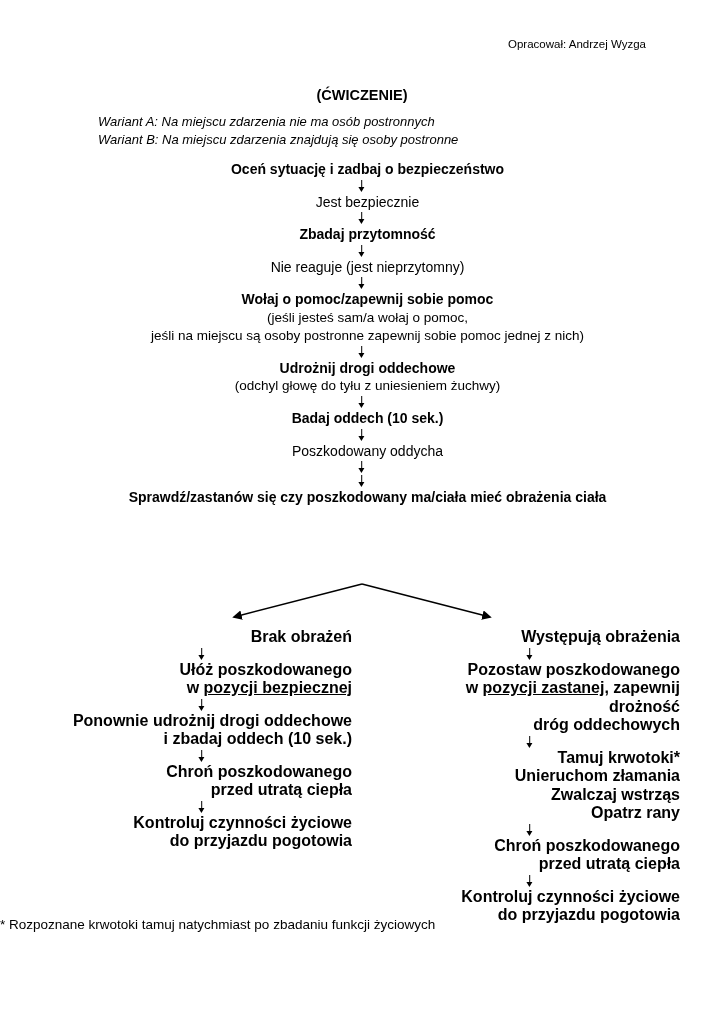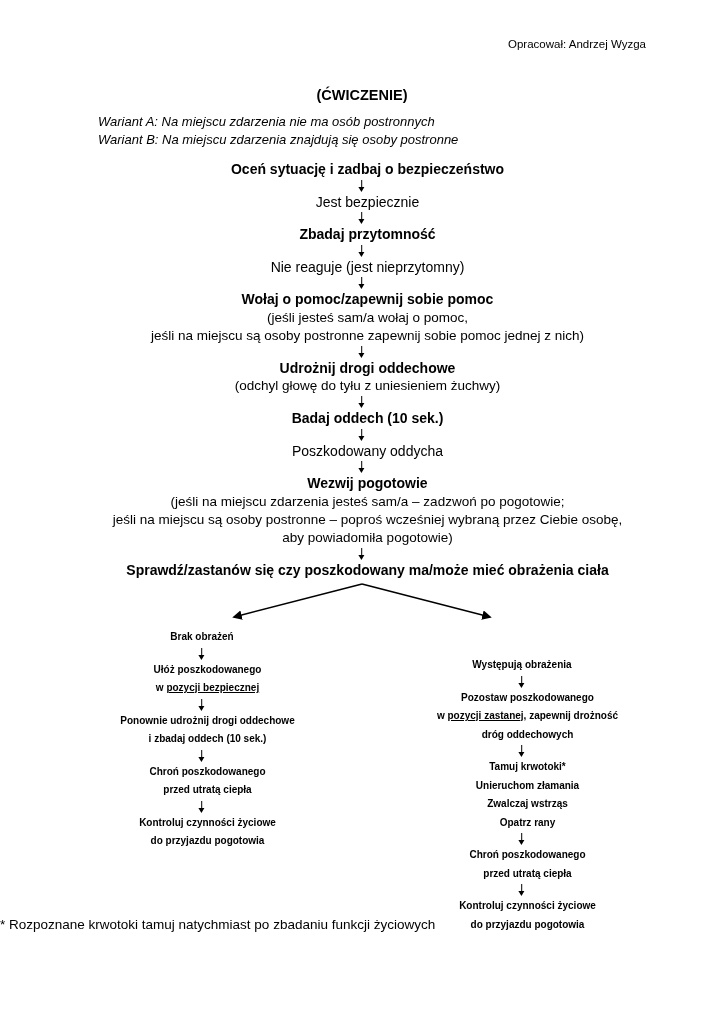--- a/index.html
+++ b/index.html
@@ -139,27 +139,28 @@
   }
   .col {
     position: absolute;
     top: 0;
     text-align: center;
     font-size: 14px;
     font-weight: bold;
     line-height: 18.5px;
   }
   .col-left  { left: 52px;  width: 300px; }
-  .col-right { left: 372px; width: 300px; margin-top: 28px; }
+  .col-right { left: 380px; width: 300px; }
 
   .col .node {
     width: 100%;
     font-weight: bold;
-    font-size: 10px;
+    font-size: 16px;
     line-height: 18.5px;
+    text-align: right;
   }
 
   .footnote {
     position: absolute;
     top: 916px;
     left: 0;
     width: 604px;
     text-align: left;
     font-size: 13.5px;
     line-height: 18px;
@@ -208,29 +209,23 @@
       </div>
       <div class="arrow-down"></div>
       <div class="node bold">
         <span class="ln">Badaj oddech (10 sek.)</span>
       </div>
       <div class="arrow-down"></div>
       <div class="node">
         <span class="ln">Poszkodowany oddycha</span>
       </div>
       <div class="arrow-down"></div>
-      <div class="node bold">
-        <span class="ln">Wezwij pogotowie</span>
-        <span class="ln sub">(jeśli na miejscu zdarzenia jesteś sam/a – zadzwoń po pogotowie;</span>
-        <span class="ln sub">jeśli na miejscu są osoby postronne – poproś wcześniej wybraną przez Ciebie osobę,</span>
-        <span class="ln sub">aby powiadomiła pogotowie)</span>
-      </div>
-      <div class="arrow-down"></div>
-      <div class="node bold">
-        <span class="ln">Sprawdź/zastanów się czy poszkodowany ma/może mieć obrażenia ciała</span>
+      <div class="arrow-down"></div>
+      <div class="node bold">
+        <span class="ln">Sprawdź/zastanów się czy poszkodowany ma/ciała mieć obrażenia ciała</span>
       </div>
     </div>
 
   <div class="branch">
     <svg width="724" height="46" viewBox="0 0 724 46">
       <defs>
         <marker id="ah" markerWidth="7" markerHeight="7" refX="5.2" refY="3.2" orient="auto">
           <path d="M0,0 L6.4,3.2 L0,6.4 z" fill="#000"></path>
         </marker>
       </defs>

